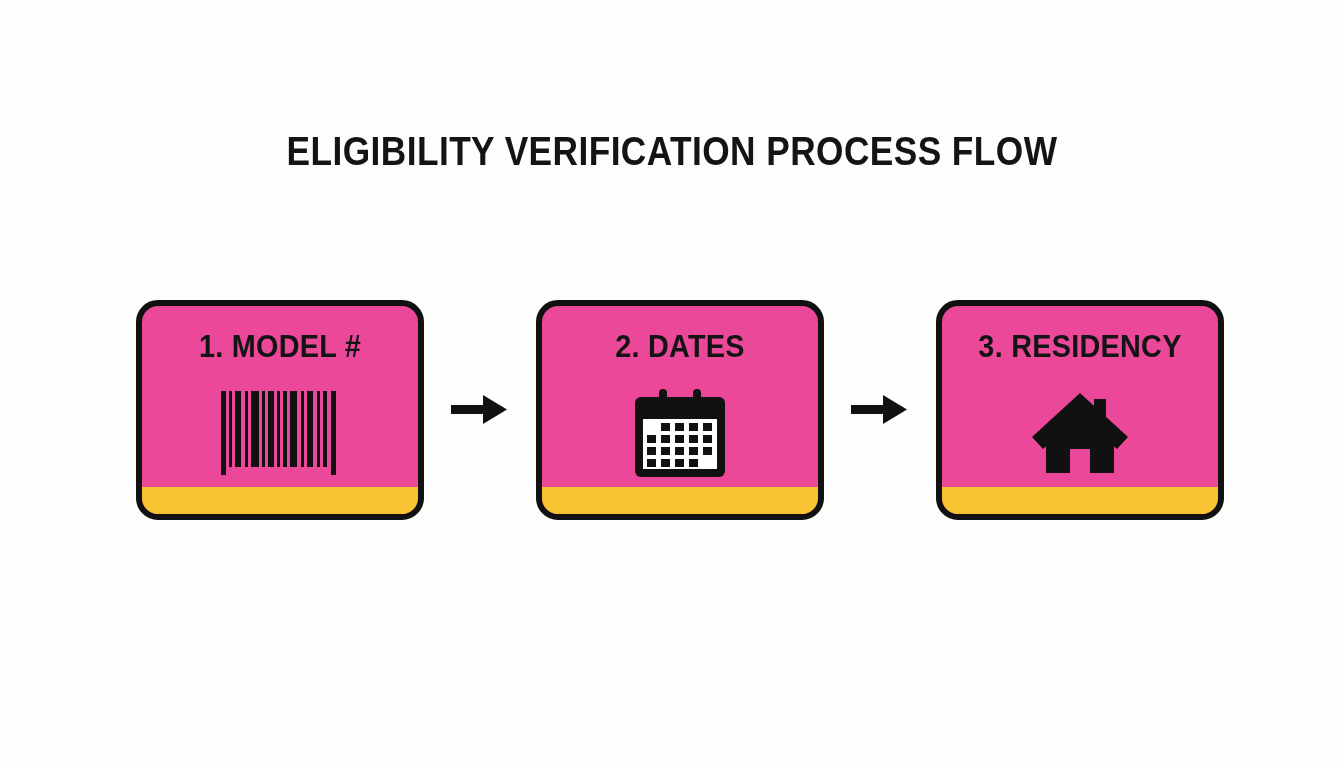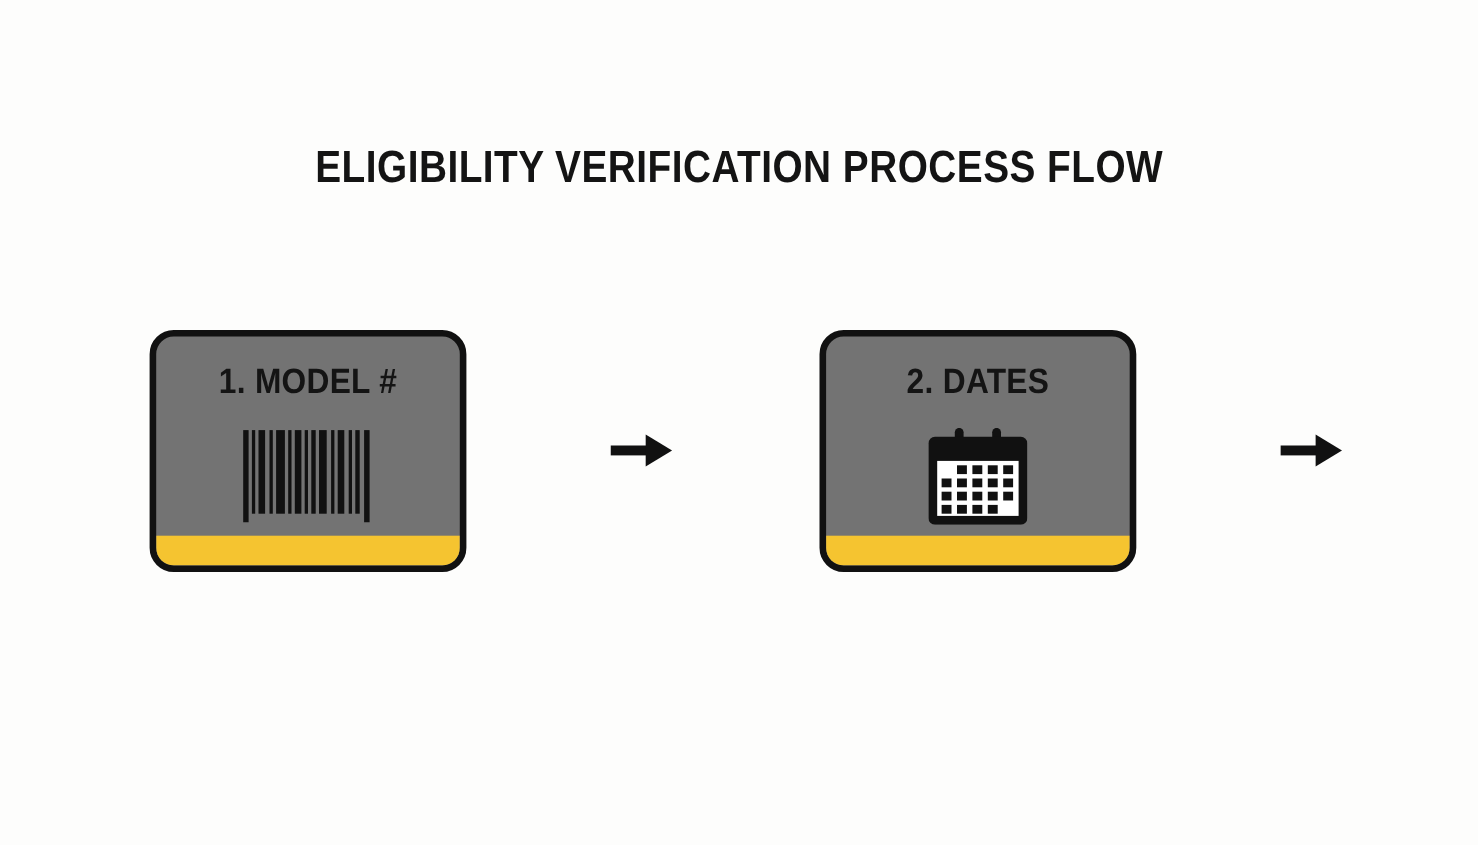--- a/index.html
+++ b/index.html
@@ -51,21 +51,21 @@
     justify-content: space-between;
   }
 
   .card {
     position: relative;
     width: 288px;
     height: 220px;
     box-sizing: border-box;
     border: 6px solid #111111;
     border-radius: 22px;
-    background: #737373;
+    background: #ec4899;
     overflow: hidden;
     flex: 0 0 auto;
     text-decoration: underline;
   }
 
   .card-label {
     position: absolute;
     top: 22px;
     left: 0;
     width: 100%;
@@ -203,15 +203,31 @@
       <div class="card-footer" style="background: rgb(245, 196, 48);"></div>
     </div>
 
     <div class="arrow">
       <svg width="58" height="34" viewBox="0 0 58 34">
         <rect x="0" y="12" width="36" height="9" fill="#111111"></rect>
         <path d="M32 2 L56 16.5 L32 31 Z" fill="#111111"></path>
       </svg>
     </div>
 
+    <div class="card">
+      <div class="card-label">3. RESIDENCY</div>
+      <div class="card-icon">
+        <svg class="icon-svg" width="96" height="84" viewBox="0 0 96 84">
+          <g fill="#111111">
+
+            <rect x="62" y="8" width="12" height="26"></rect>
+
+            <path d="M48 2 L96 46 L85 58 L48 24 L11 58 L0 46 Z"></path>
+
+            <path d="M48 20 L82 51 V82 H58 V58 H38 V82 H14 V51 Z"></path>
+          </g>
+        </svg>
+      </div>
+      <div class="card-footer" style="background: rgb(245, 196, 48);"></div>
+    </div>
 
   </div>
 </div>
 
 </body></html>

